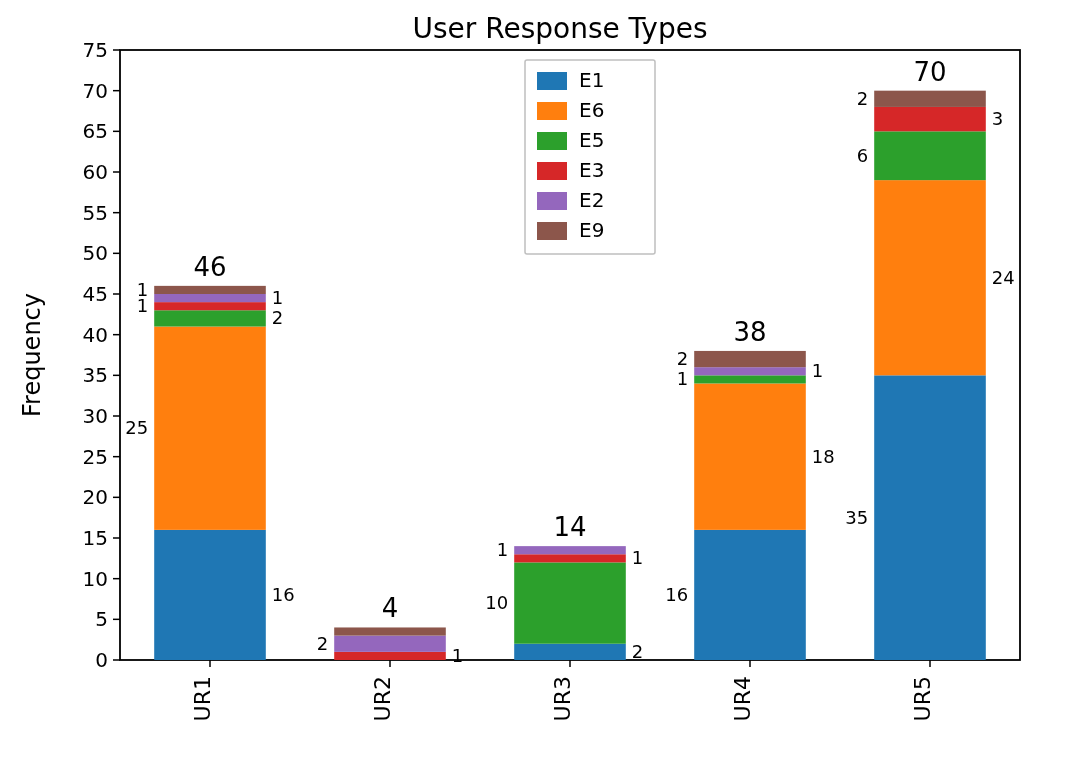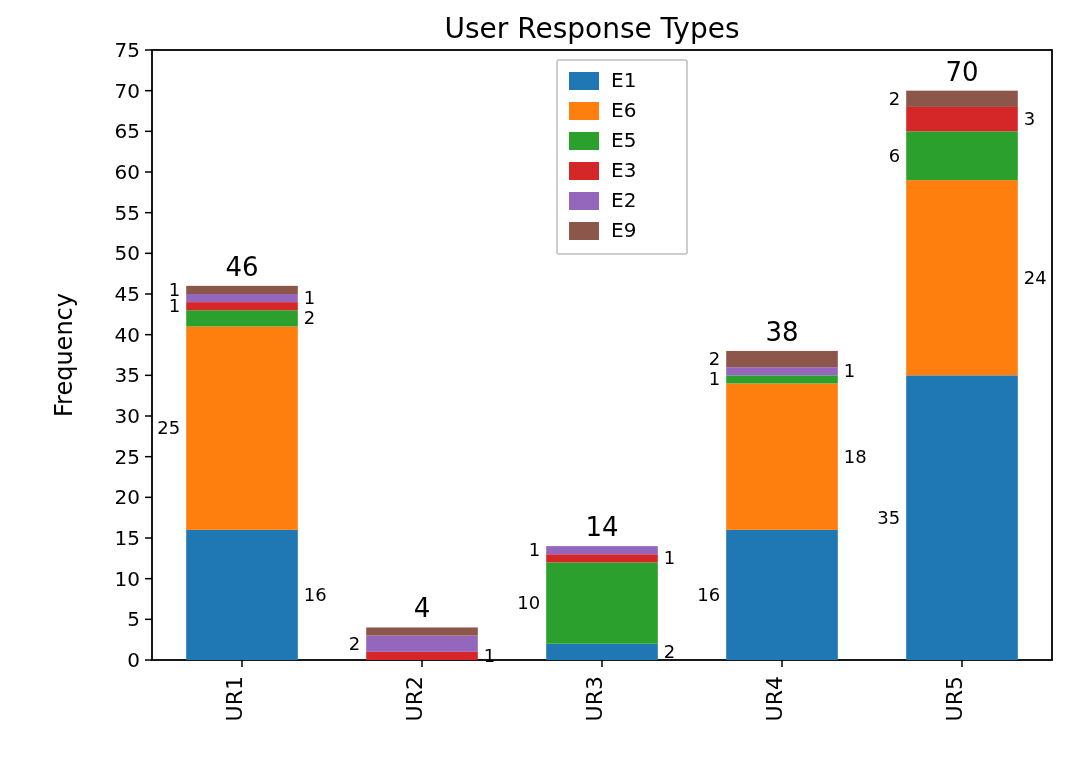--- a/index.html
+++ b/index.html
@@ -5,21 +5,20 @@
   html, body {
     margin: 0;
     padding: 0;
     background: #ffffff;
     font-family: "DejaVu Sans", "Helvetica Neue", Arial, sans-serif;
   }
   #chart-container {
     width: 985px;
     height: 760px;
     position: relative;
-    padding-left: 32px;
   }
   svg { display: block; }
   .tick-line { stroke: #000; stroke-width: 1.5; }
   .tick-label { font-size: 20px; fill: #000; }
   .xtick-label { font-size: 22px; fill: #000; }
   .axis-label { font-size: 24px; fill: #000; }
   .title { font-size: 28px; fill: #000; }
   .top-total { font-size: 26px; fill: #000; font-weight: 400; }
   .seg-label { font-size: 18px; fill: #000; }
   .legend-box { fill: #fff; stroke: #bfbfbf; stroke-width: 1.5; }

